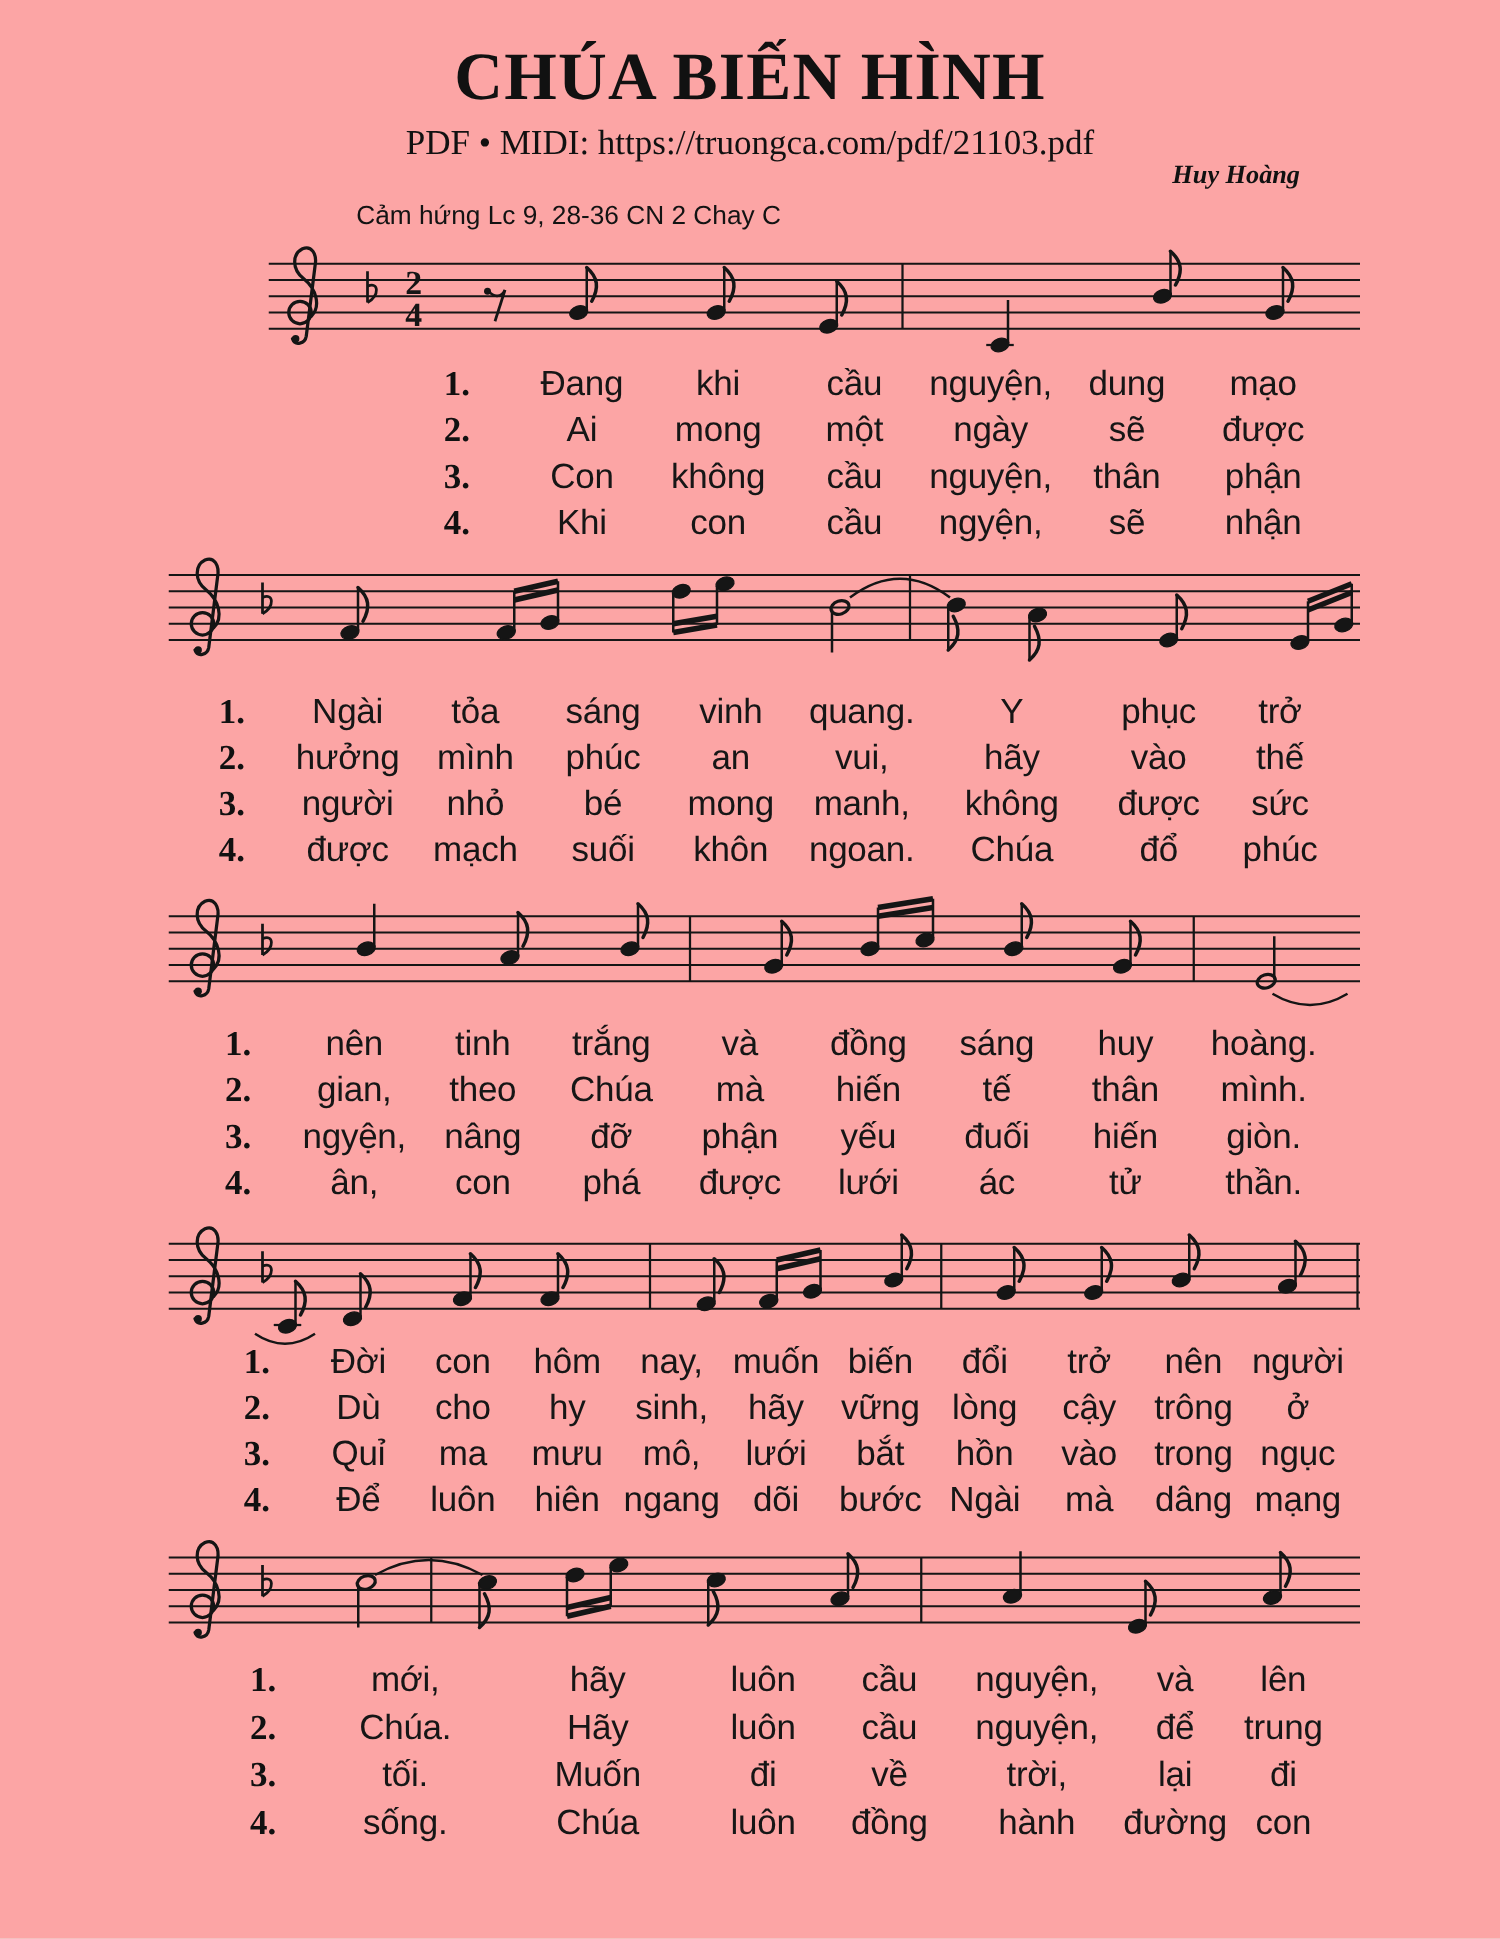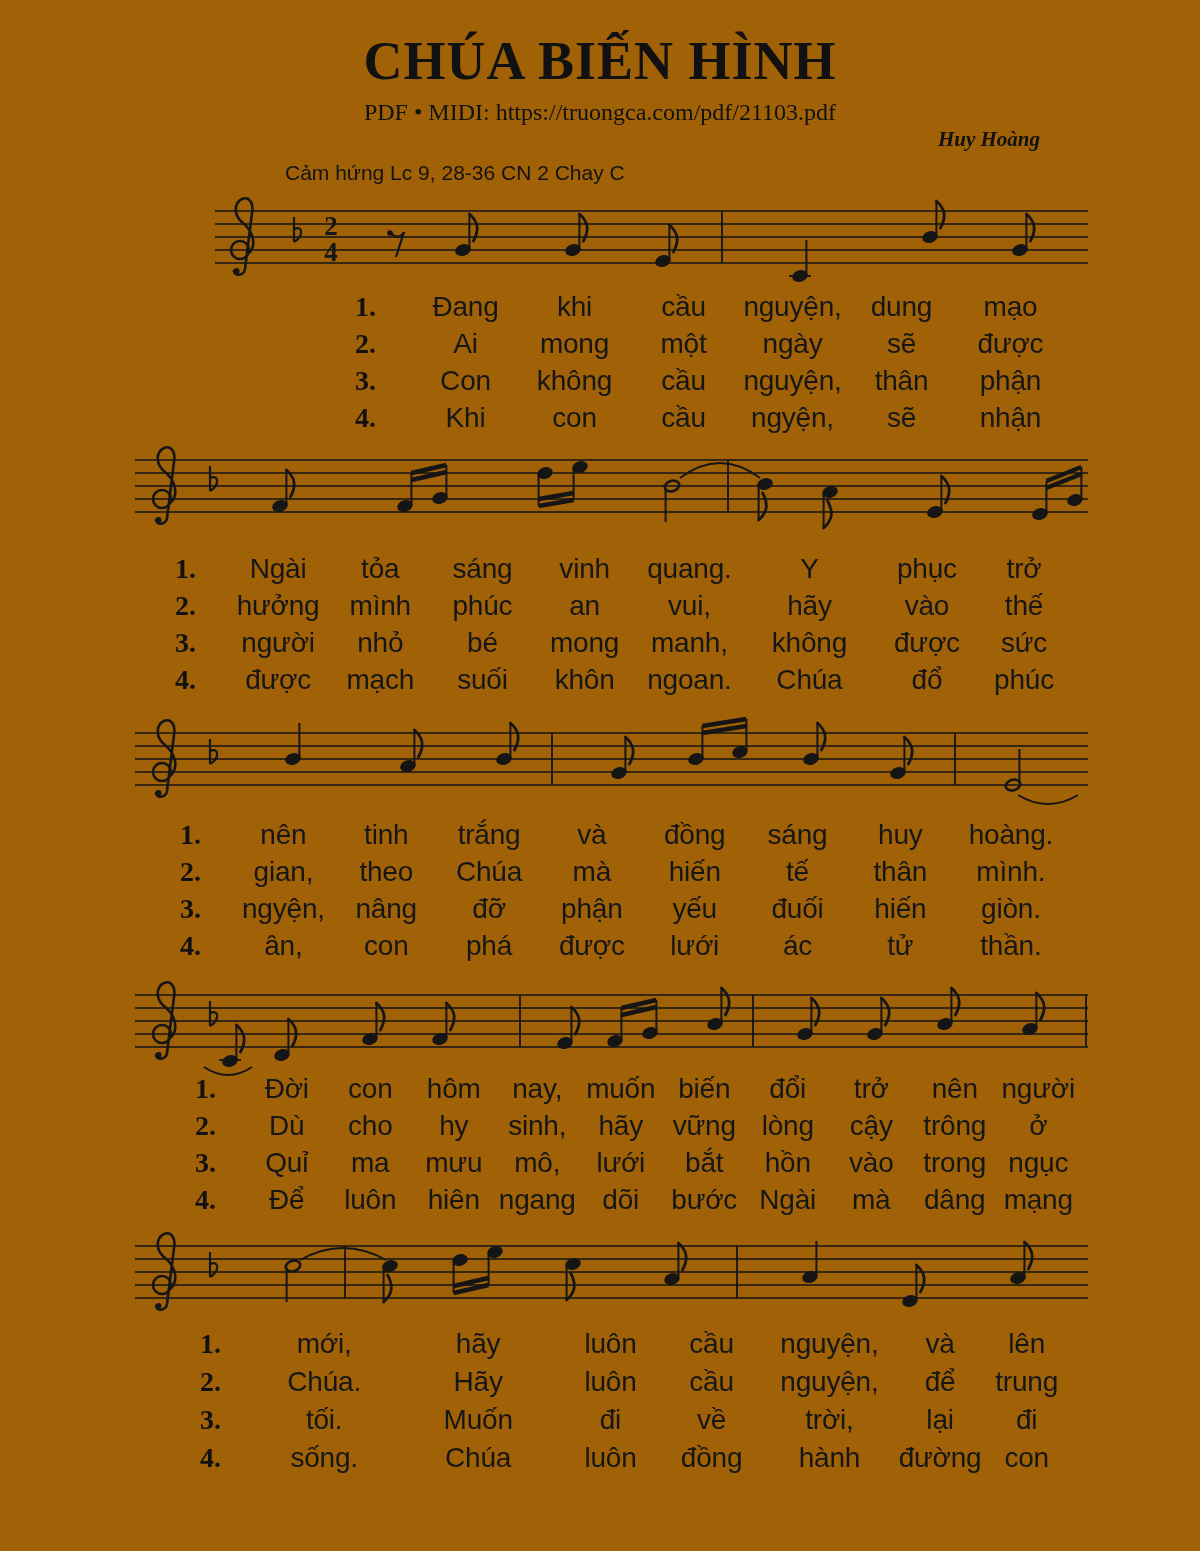--- a/index.html
+++ b/index.html
@@ -1,28 +1,28 @@
 <!DOCTYPE html>
 <html><head>
 <meta charset="utf-8">
 <style>
   html,body{margin:0;padding:0;background:#e8e8e8;}
   .page{
-    position:relative;width:1200px;height:1551px;background:#a16207;
+    position:relative;width:1200px;height:1551px;background:#fca5a5;
     margin:0 auto;overflow:hidden;color:#151515;
     font-family:"Liberation Sans",sans-serif;
   }
   .title{
     position:absolute;top:30px;left:0;width:1200px;text-align:center;
     font-family:"Liberation Serif",serif;font-weight:700;font-size:54px;
     letter-spacing:1px;color:#111;
   }
   .subtitle{
     position:absolute;top:99px;left:0;width:1200px;text-align:center;
-    font-family:"Liberation Serif",serif;font-size:24px;color:#111;
+    font-family:"Liberation Serif",serif;font-size:28px;color:#111;
   }
   .author{
     position:absolute;top:127px;right:160px;text-align:right;
     font-family:"Liberation Serif",serif;font-weight:700;font-style:italic;
     font-size:21px;color:#111;
   }
   .inspiration{
     position:absolute;top:161px;left:285px;font-size:21px;color:#131313;
   }
   .pagenum{

